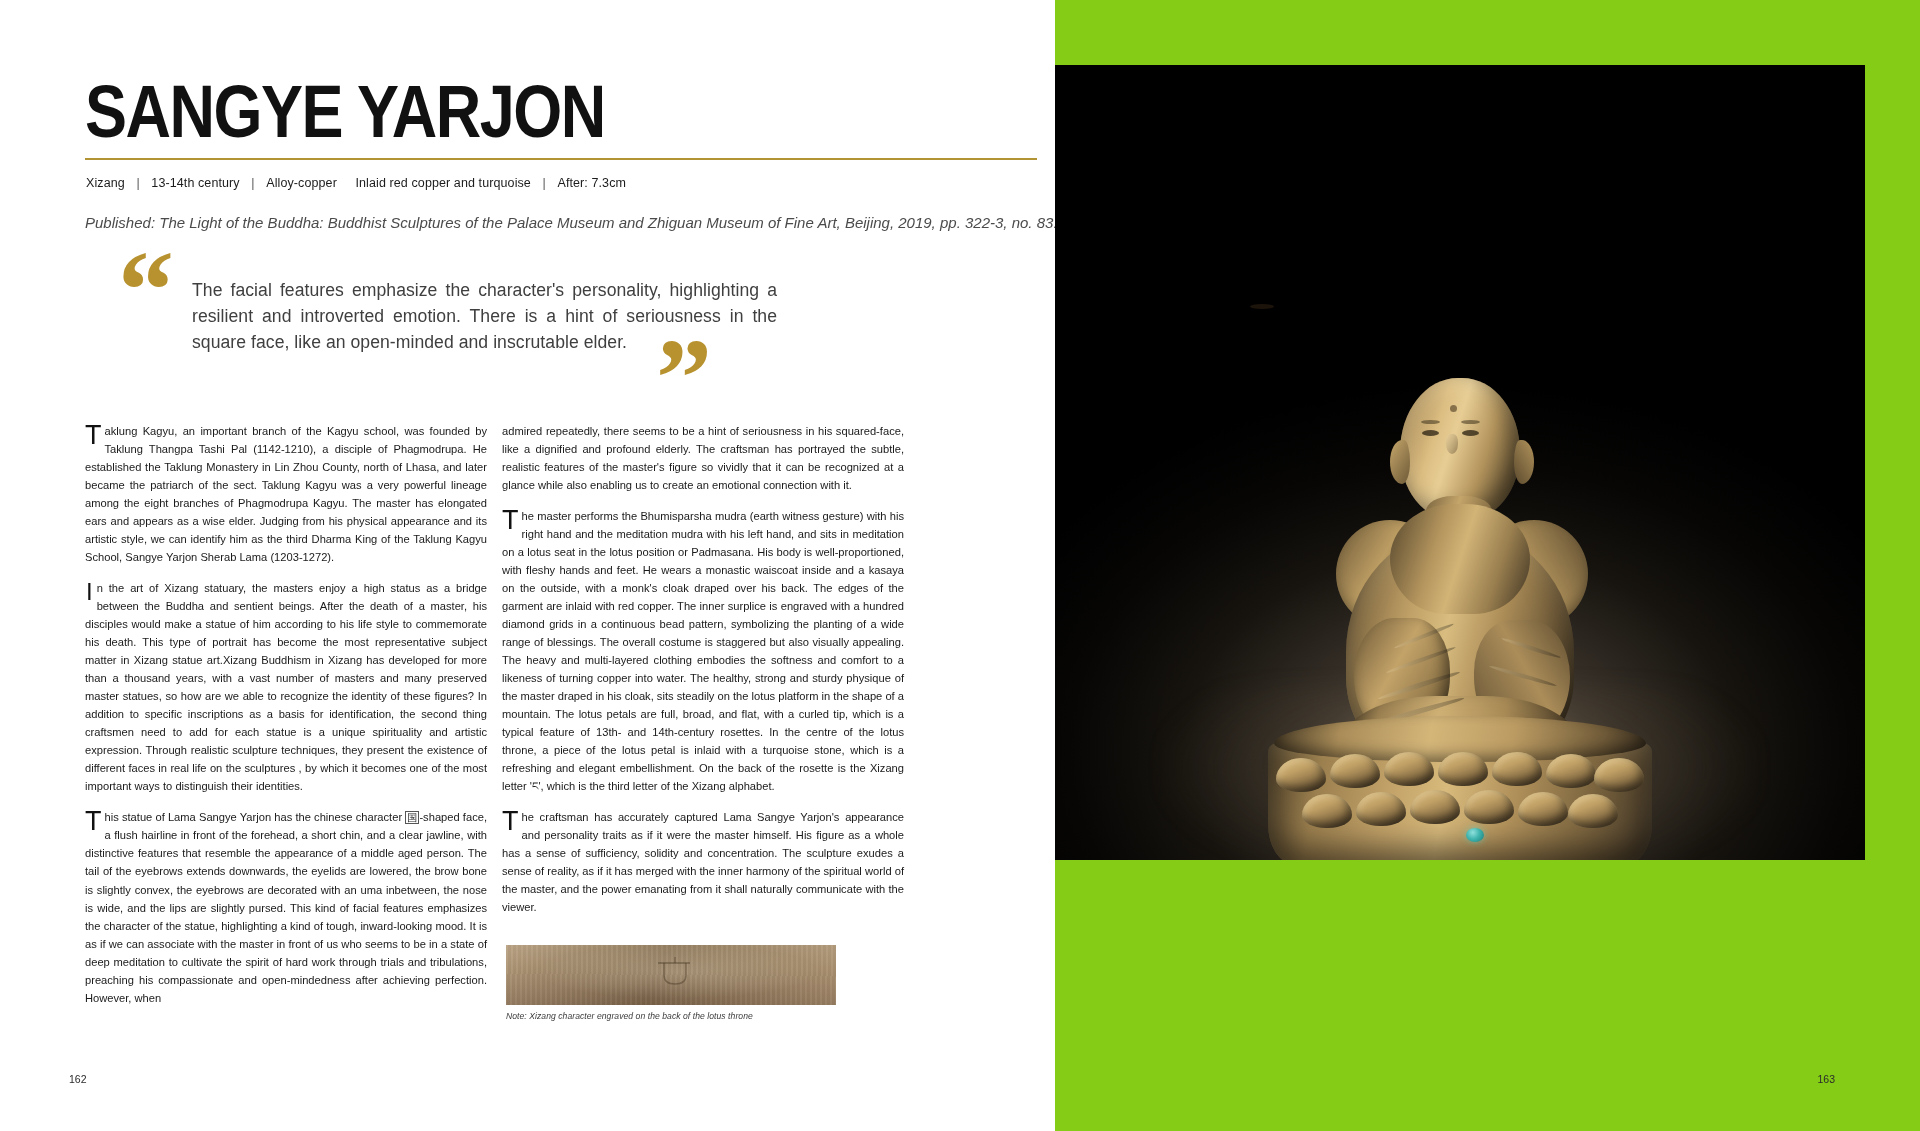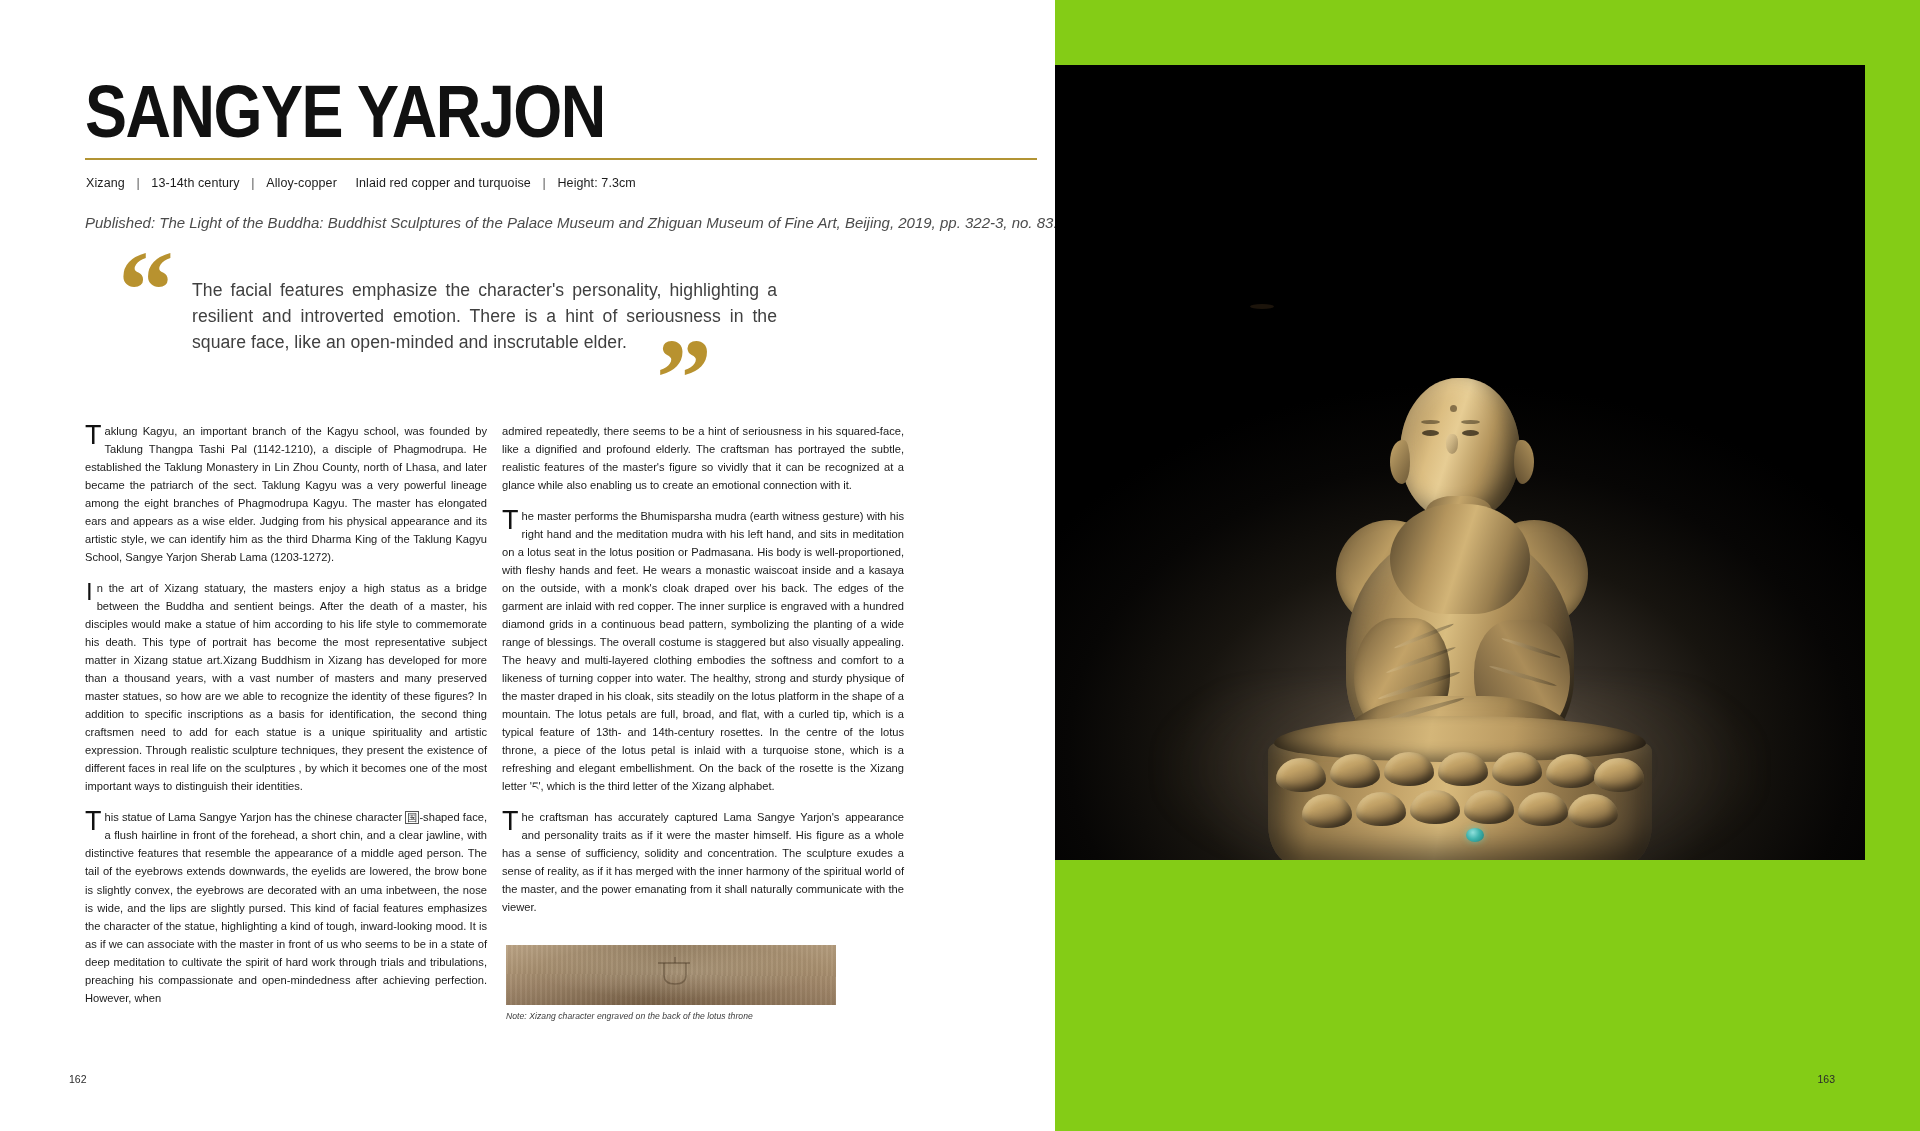--- a/index.html
+++ b/index.html
@@ -289,21 +289,21 @@
     <div class="title-rule"></div>
 
     <div class="meta-line">
       <span class="seg">Xizang</span>
       <span class="sep">|</span>
       <span class="seg">13-14th century</span>
       <span class="sep">|</span>
       <span class="seg">Alloy-copper</span>
       <span class="seg" style="padding-left:14px">Inlaid red copper and turquoise</span>
       <span class="sep">|</span>
-      <span class="seg">Height:  7.3cm</span>
+      <span class="seg">After:  7.3cm</span>
     </div>
 
     <div class="pub-block">
       <div class="pub-line">Published: The Light of the Buddha: Buddhist Sculptures of the Palace Museum and Zhiguan Museum of Fine Art, Beijing, 2019, pp. 322-3, no. 83.</div>
     </div>
 
     <div class="quote-wrap">
       <span class="qmark qmark-open">“</span>
       <div class="quote-text">The facial features emphasize the character's personality, highlighting a resilient and introverted emotion. There is a hint of seriousness in the square face, like an open-minded and inscrutable elder.</div>
       <span class="qmark qmark-close">”</span>

